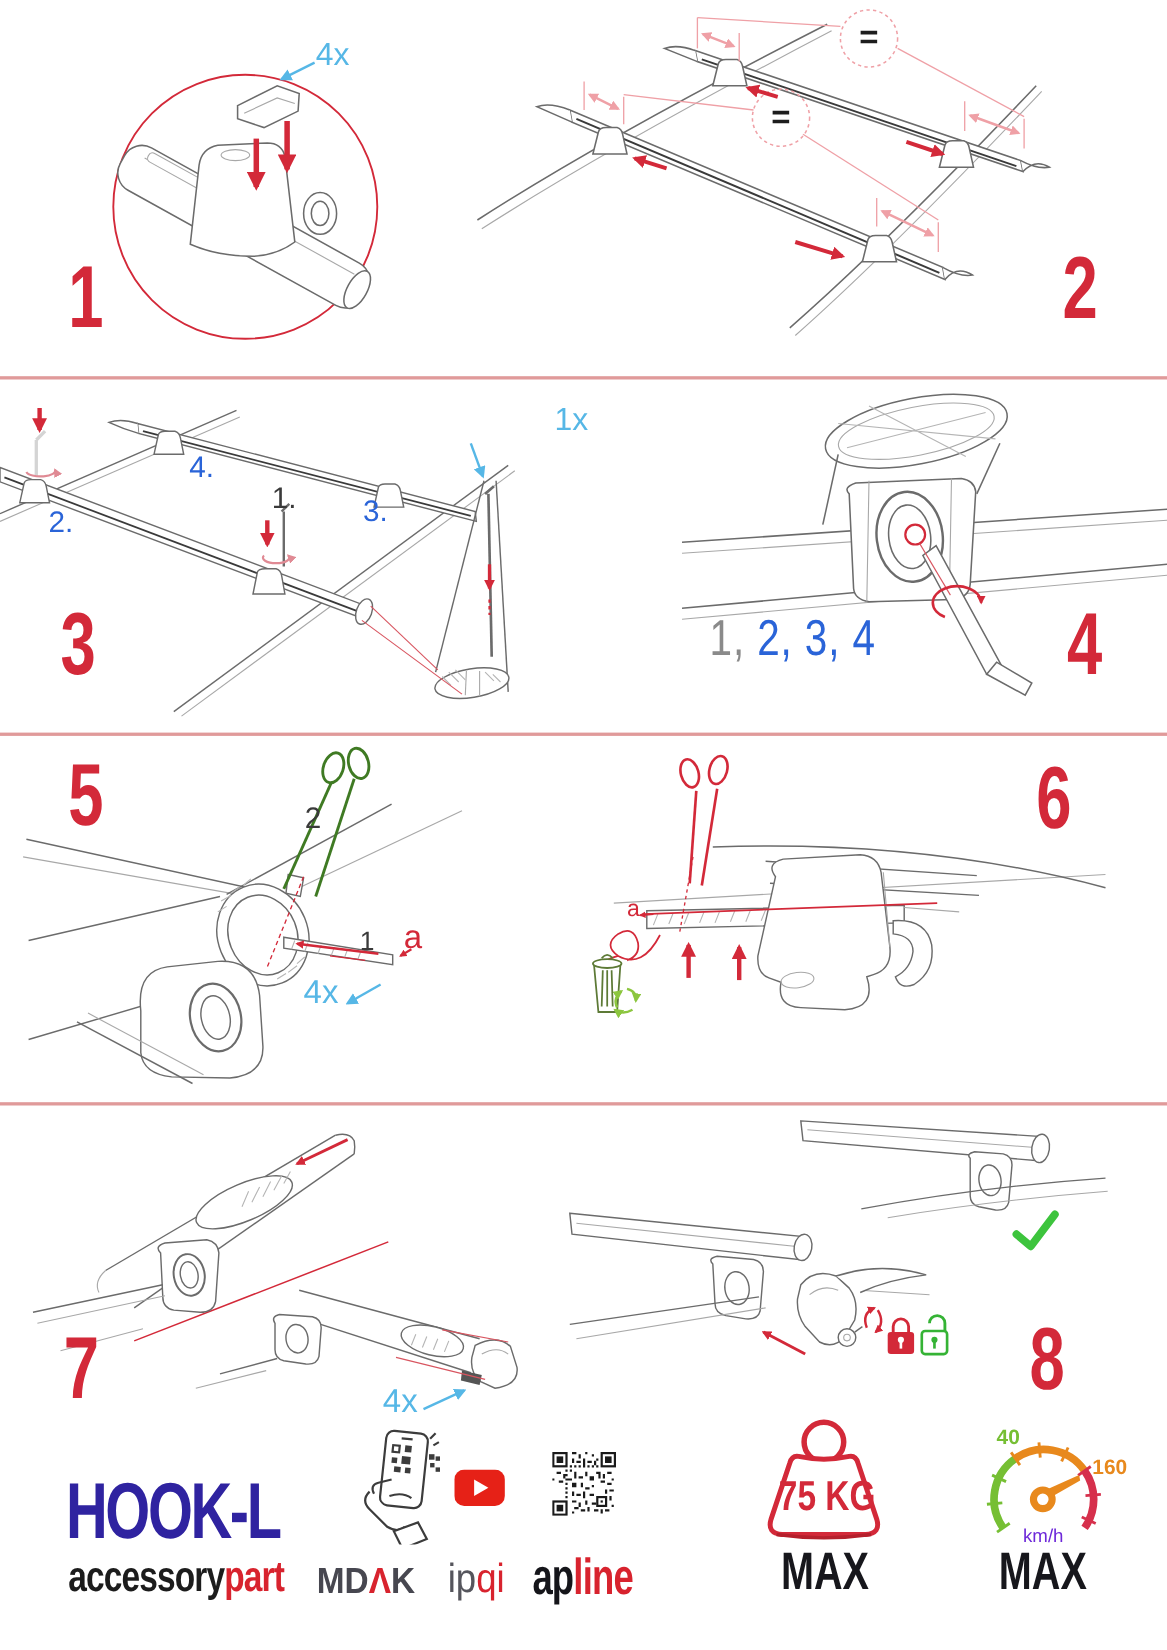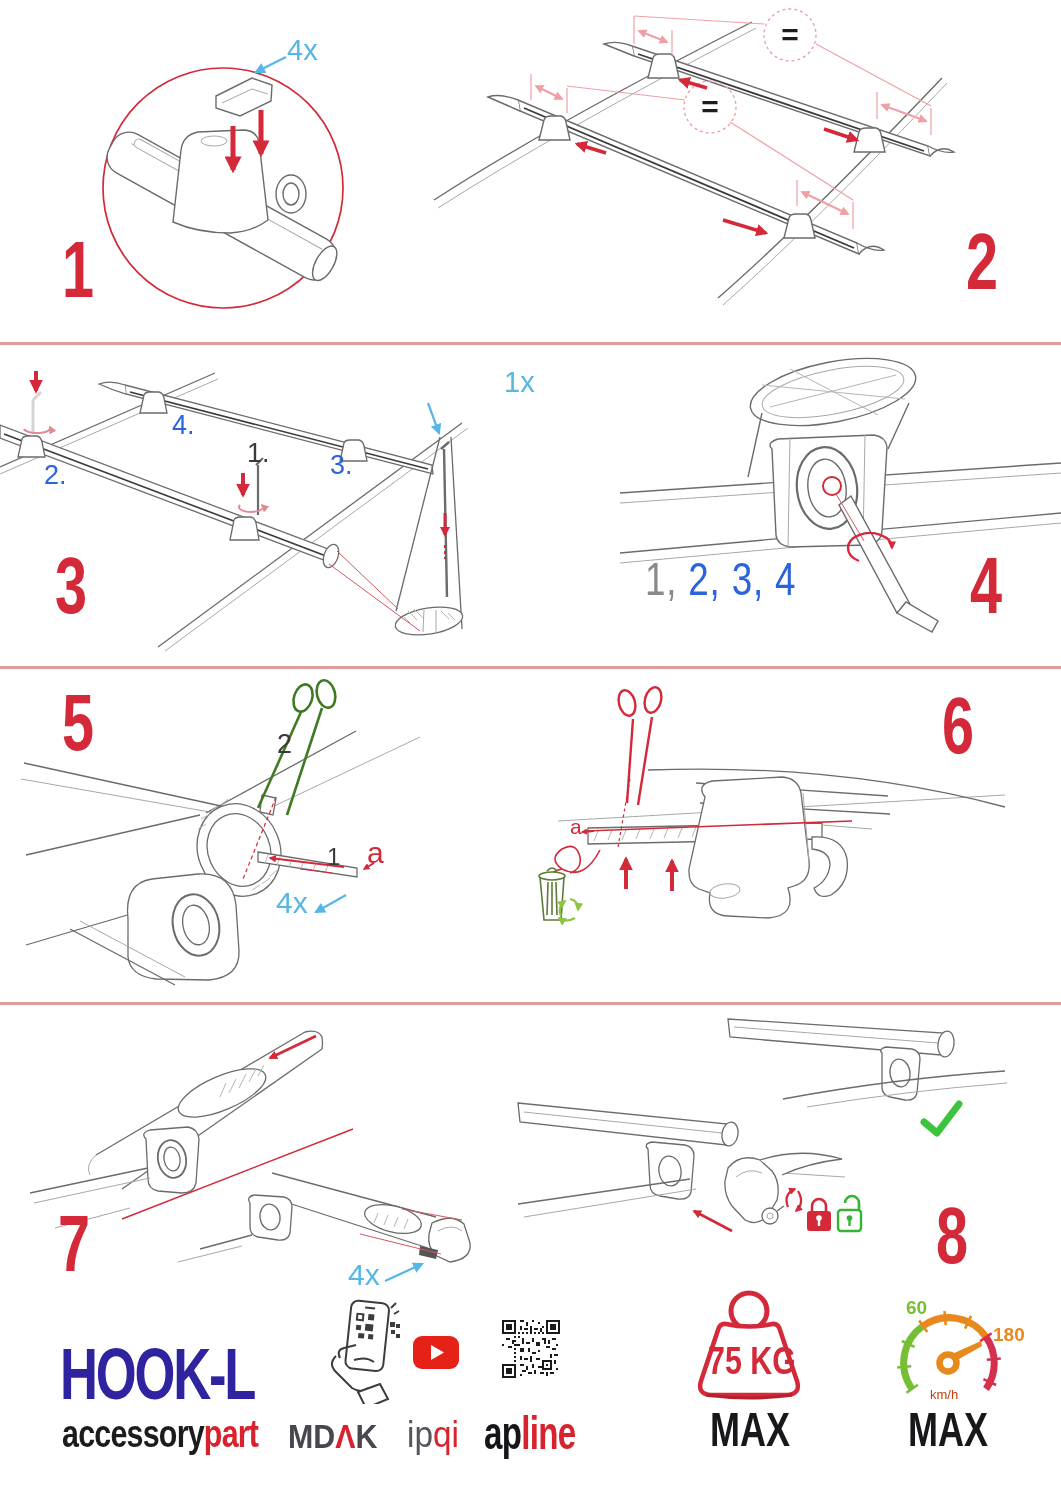--- a/index.html
+++ b/index.html
@@ -24,21 +24,21 @@
              transform-origin:left top;letter-spacing:-1px}
   .mdak{font-size:33px;font-weight:700;color:var(--brand-dark,#474750);transform:scaleX(.92);transform-origin:left top}
   .ipqi{font-size:37px;color:#55555c;transform:scaleX(.9);transform-origin:left top}
   .apline{font-size:46px;font-weight:700;color:#15151a;transform:scaleX(.72);
           transform-origin:left top;letter-spacing:-1px}
   .redpart{color:var(--brand-red,#d8232e)}
   .kg{font-size:38px;font-weight:700;color:var(--step-red,#d32939);transform:scaleX(.8);transform-origin:left top}
   .max{font-size:48px;font-weight:700;color:#17171c;transform:scaleX(.75);transform-origin:left top}
   .gauge60{font-size:19px;font-weight:700;color:var(--gauge-green,#76bf34)}
   .gauge120{font-size:19px;font-weight:700;color:var(--gauge-orange,#e8891d)}
-  .kmh{font-size:13px;color:#c2410c}
+  .kmh{font-size:17px;color:#6d28d9}
 </style>
 </head>
 <body>
 
 <div class="page">
 
   <svg width="0" height="0" style="position:absolute">
     <defs>
       <marker id="ah-red" viewBox="0 0 4 4" markerWidth="3.4" markerHeight="3.4" refX="3.2" refY="2" orient="auto-start-reverse">
           <path d="M0,0L4,2L0,4Z" fill="#d32939"></path>
@@ -509,18 +509,18 @@
     <span>MD</span><span class="redpart">Λ</span><span>K</span>
   </div>
   <div class="lbl ipqi" style="left:407px;top:1416px">
     <span>ip</span><span class="redpart">qi</span>
   </div>
   <div class="lbl apline" style="left:484px;top:1410px">
     <span>ap</span><span class="redpart">line</span>
   </div>
   <div class="lbl kg" style="left:708px;top:1342px">75 KG</div>
   <div class="lbl max" style="left:710px;top:1406px">MAX</div>
-  <div class="lbl gauge60" style="left:906px;top:1298px">60</div>
-  <div class="lbl gauge120" style="left:993px;top:1325px">180</div>
+  <div class="lbl gauge60" style="left:906px;top:1298px">40</div>
+  <div class="lbl gauge120" style="left:993px;top:1325px">160</div>
   <div class="lbl kmh" style="left:930px;top:1388px">km/h</div>
   <div class="lbl max" style="left:908px;top:1406px">MAX</div>
 
 </div>
 
 </body></html>

